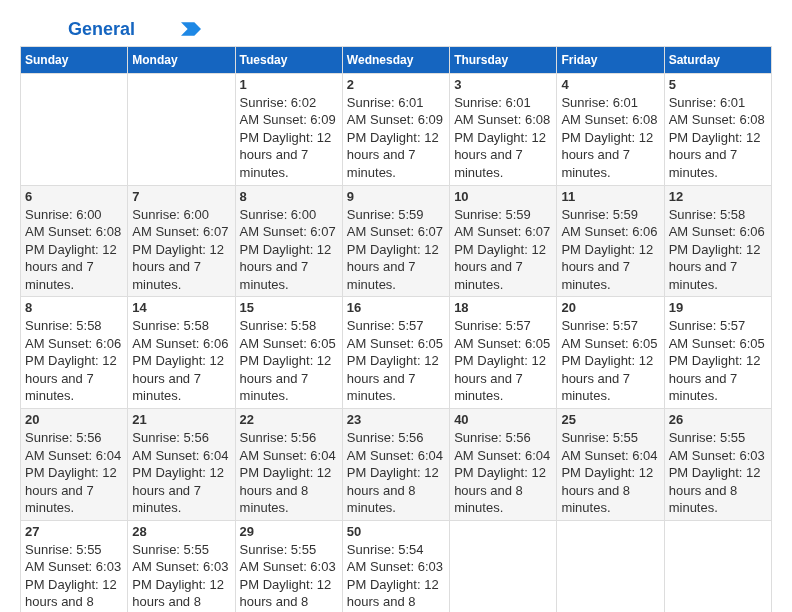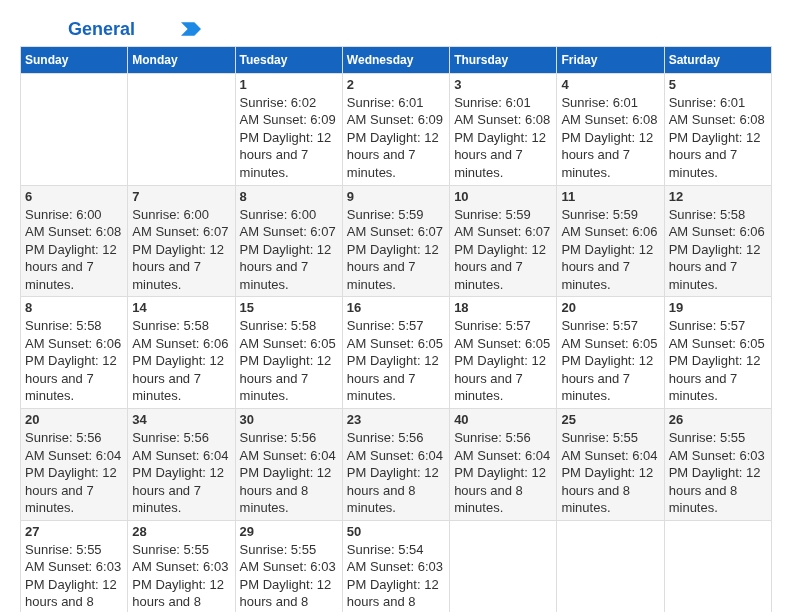--- a/index.html
+++ b/index.html
@@ -241,27 +241,27 @@
         </td>
       </tr>
       <tr class="row-shaded">
         <td>
           <span class="day-num">20</span>
           <div class="day-info">Sunrise: 5:56 AM
 Sunset: 6:04 PM
 Daylight: 12 hours and 7 minutes.</div>
         </td>
         <td>
-          <span class="day-num">34</span>
-          <div class="day-info">Sunrise: 5:56 AM
-Sunset: 6:04 PM
-Daylight: 12 hours and 7 minutes.</div>
-        </td>
-        <td>
-          <span class="day-num">30</span>
+          <span class="day-num">21</span>
+          <div class="day-info">Sunrise: 5:56 AM
+Sunset: 6:04 PM
+Daylight: 12 hours and 7 minutes.</div>
+        </td>
+        <td>
+          <span class="day-num">22</span>
           <div class="day-info">Sunrise: 5:56 AM
 Sunset: 6:04 PM
 Daylight: 12 hours and 8 minutes.</div>
         </td>
         <td>
           <span class="day-num">23</span>
           <div class="day-info">Sunrise: 5:56 AM
 Sunset: 6:04 PM
 Daylight: 12 hours and 8 minutes.</div>
         </td>

